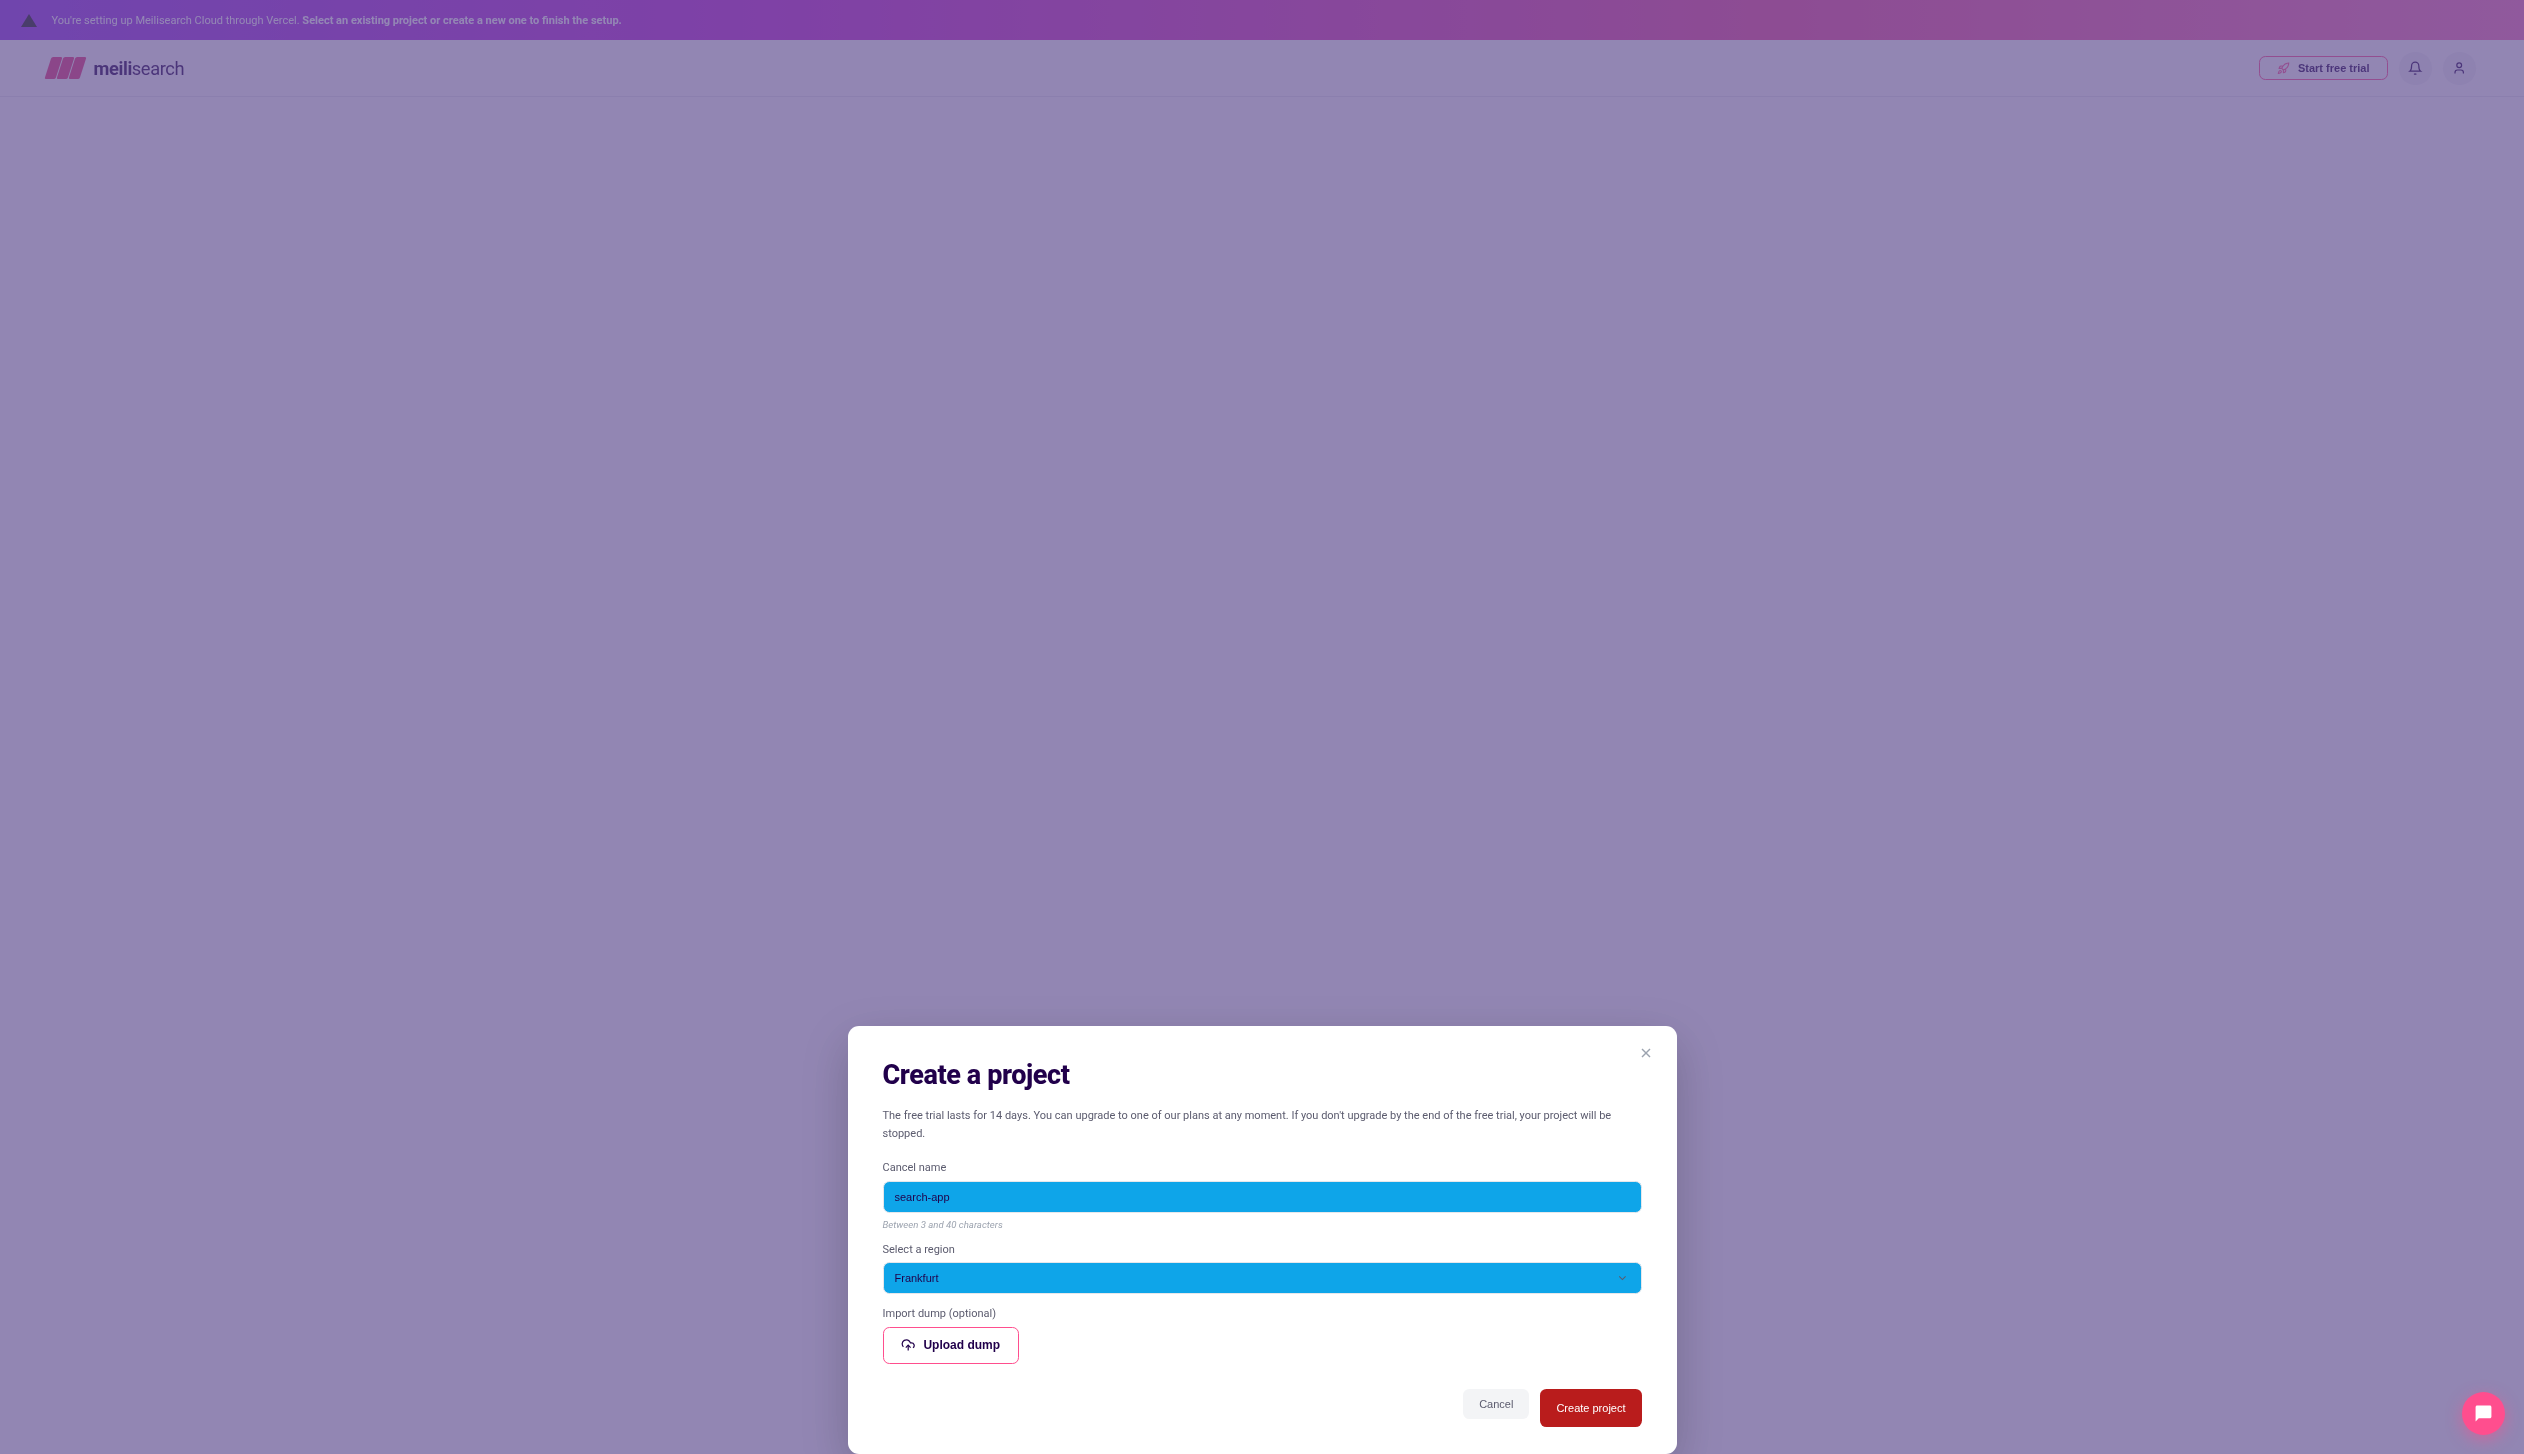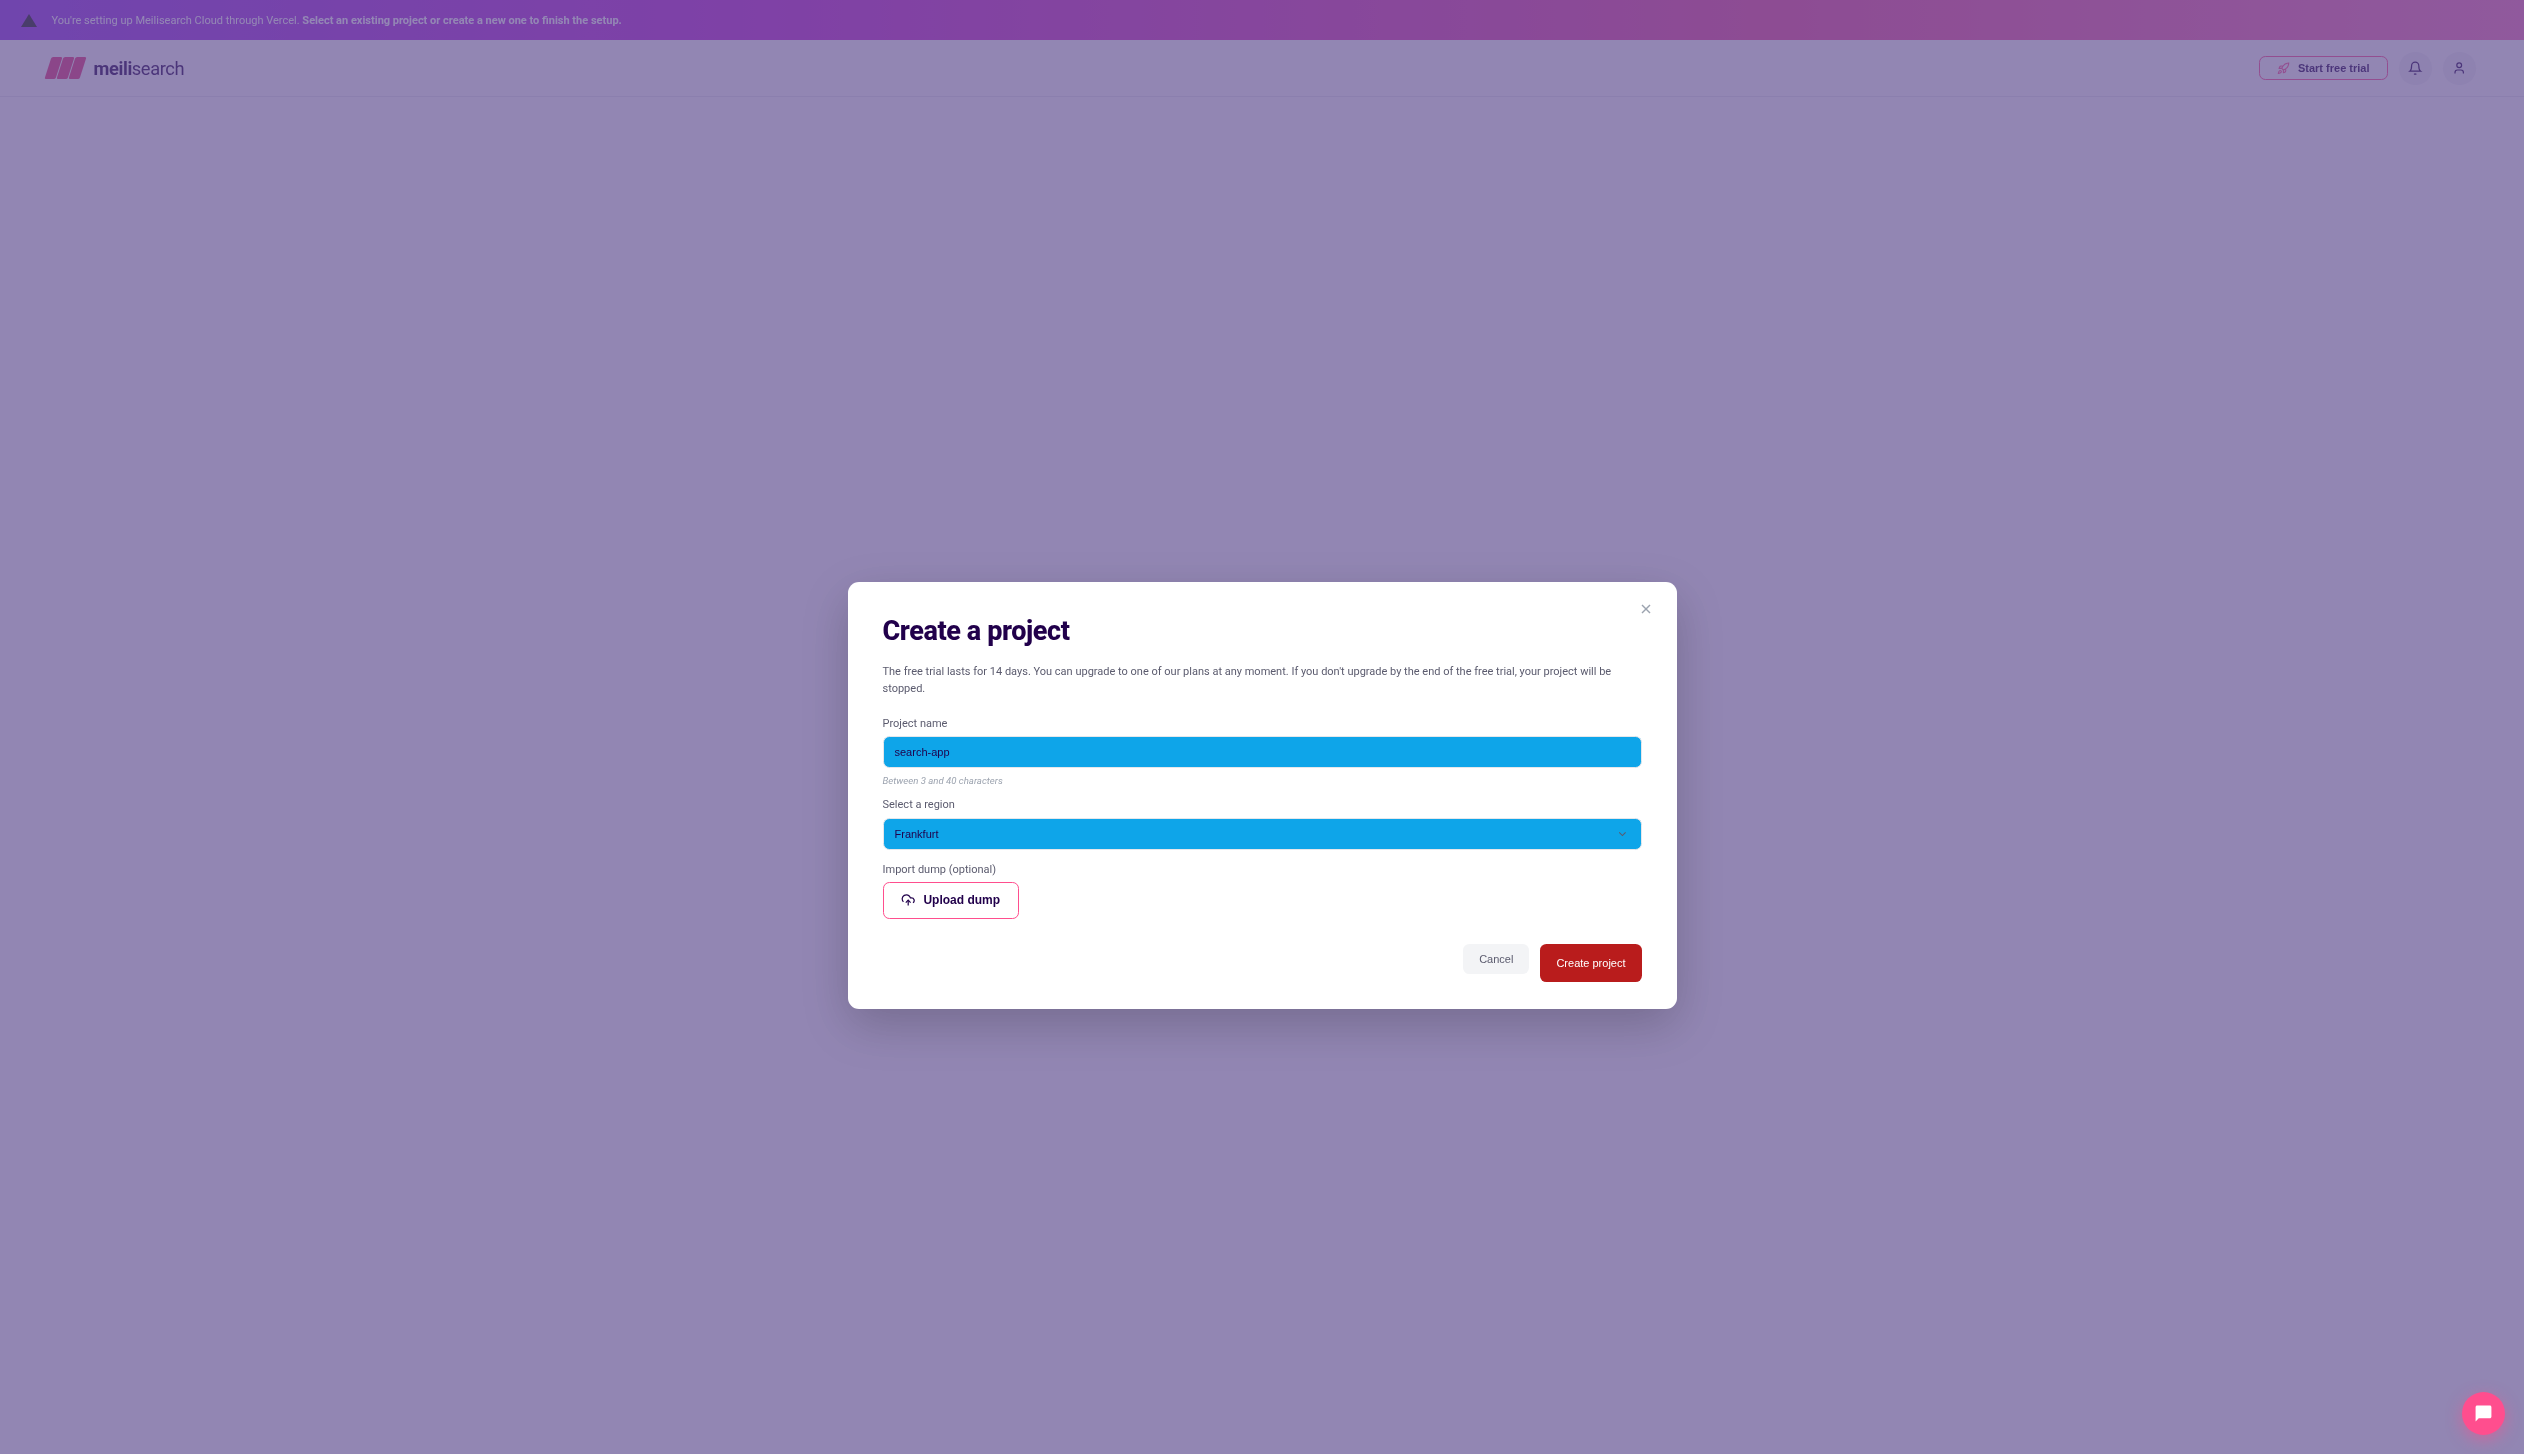--- a/index.html
+++ b/index.html
@@ -97,21 +97,21 @@
       color: #21004B;
     }
 
     
     .overlay {
       position: fixed;
       inset: 0;
       background: rgba(96, 78, 144, 0.68);
       display: flex;
       justify-content: center;
-      align-items: center;
+      align-items: flex-end;
       padding-top: 137px;
     }
 
     
     .modal {
       width: 829px;
       background: #fff;
       border-radius: 11px;
       padding: 33px 35px 27px;
       position: relative;
@@ -292,21 +292,21 @@
       <svg width="16" height="16" viewBox="0 0 24 24" fill="none" stroke="currentColor" stroke-width="2">
         <line x1="18" y1="6" x2="6" y2="18"></line>
           <line x1="6" y1="6" x2="18" y2="18"></line>
       </svg>
     </button>
 
     <h1 class="modal-title">Create a project</h1>
     <p class="modal-desc">The free trial lasts for 14 days. You can upgrade to one of our plans at any moment. If you don't upgrade by the end of the free trial, your project will be stopped.</p>
 
     <div class="form-group">
-      <label class="form-label">Project name</label>
+      <label class="form-label">Cancel name</label>
       <input class="form-input" type="text" value="search-app" style="">
       <div class="form-hint">Between 3 and 40 characters</div>
     </div>
 
     <div class="form-group">
       <label class="form-label">Select a region</label>
       <div class="select-wrap">
         <input class="form-input" type="text" readonly="" value="Frankfurt" style="">
         <svg class="chevron" width="12.8" height="12.8" viewBox="0 0 24 24" fill="none" stroke="currentColor" stroke-width="2">
           <polyline points="6 9 12 15 18 9"></polyline>

